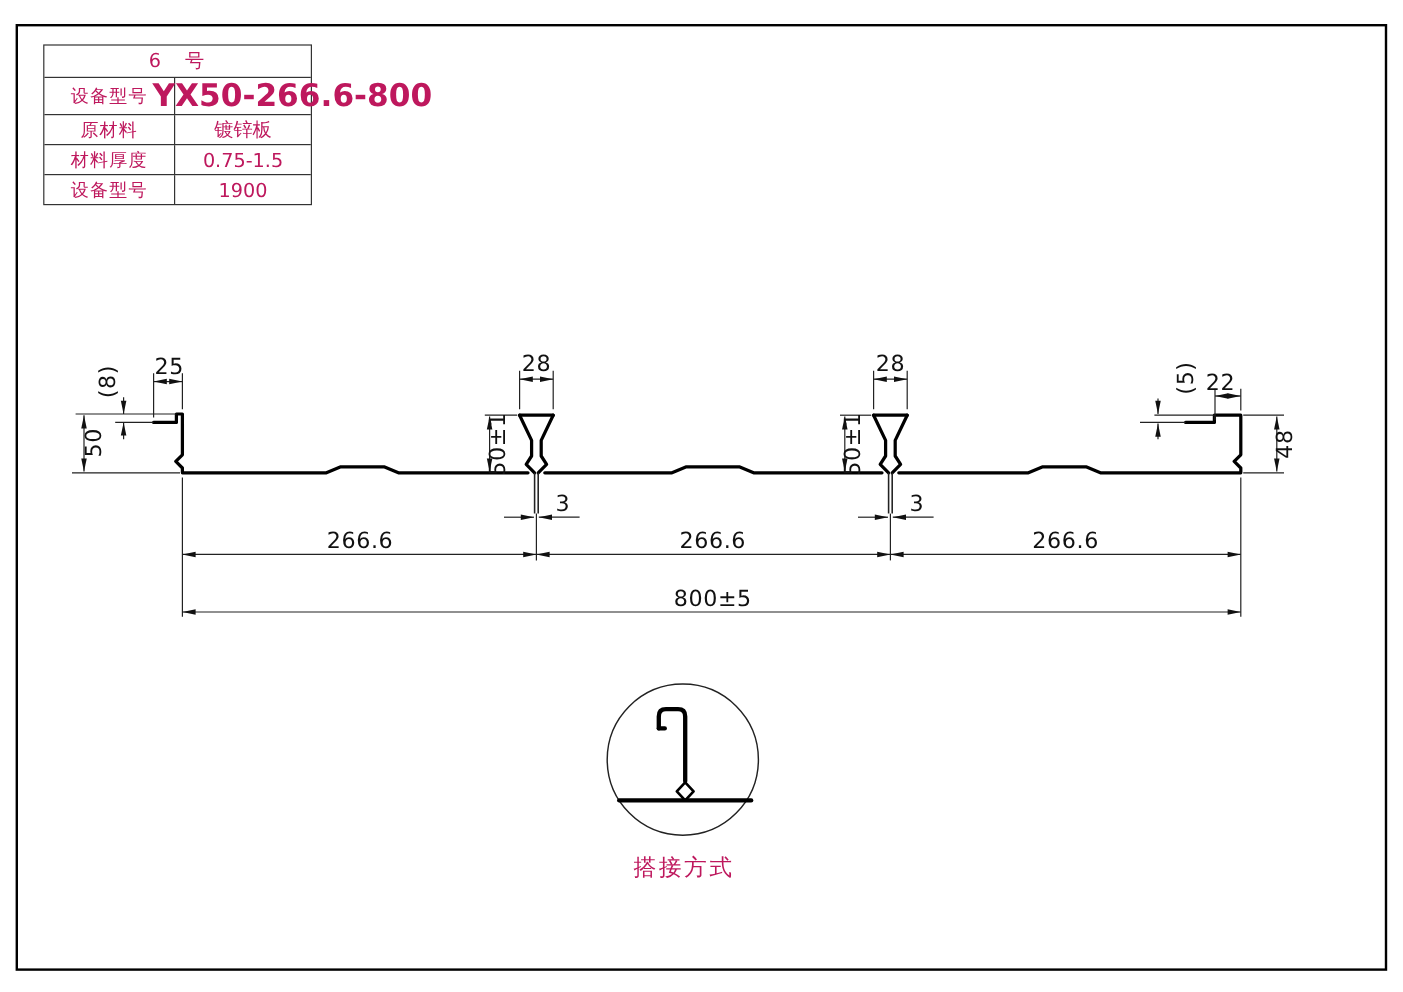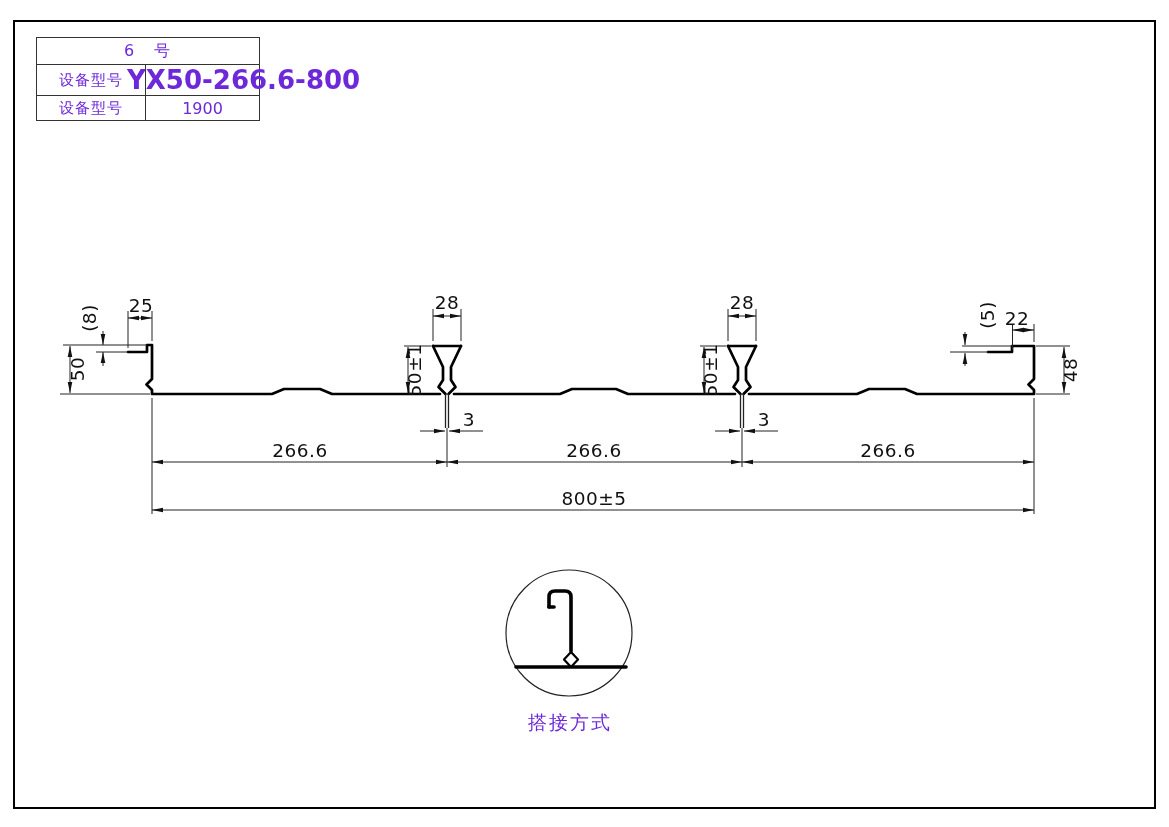--- a/index.html
+++ b/index.html
@@ -1,17 +1,17 @@
 <!DOCTYPE html>
 <html><head>
 <meta charset="utf-8">
 <style>
   html,body{margin:0;padding:0;background:#ffffff;}
   .page{position:relative;width:1169px;height:827px;background:#fff;overflow:hidden;
-        font-family:"DejaVu Sans","Liberation Sans",sans-serif;color:#6d28d9;}
+        font-family:"DejaVu Sans","Liberation Sans",sans-serif;color:#be185d;}
   .frame{position:absolute;left:13px;top:20px;width:1139px;height:785px;border:2px solid #000;}
   
   .spec-table{position:absolute;left:36px;top:37px;width:222px;border:1px solid #333;
               font-size:15px;background:#fff;z-index:3;}
   .t-row{position:relative;display:flex;align-items:center;border-top:1px solid #333;}
   .t-row:first-child{border-top:none;}
   .t-title{height:26px;justify-content:center;font-size:16px;letter-spacing:2px;}
   .t-row-model{height:30px;justify-content:flex-end;}
   .t-row-std{height:24px;}
   .t-label{width:108px;align-self:stretch;display:flex;align-items:center;justify-content:center;
@@ -40,20 +40,28 @@
   <div class="frame"></div>
 
   <div class="spec-table">
     <div class="t-row t-title">
       <span>6　号</span>
     </div>
     <div class="t-row t-row-model">
       <div class="t-label">设备型号</div>
       <div class="t-value"></div>
       <div class="t-model">YX50-266.6-800</div>
+    </div>
+    <div class="t-row t-row-std">
+      <div class="t-label">原材料</div>
+      <div class="t-value">镀锌板</div>
+    </div>
+    <div class="t-row t-row-std">
+      <div class="t-label">材料厚度</div>
+      <div class="t-value">0.75-1.5</div>
     </div>
     <div class="t-row t-row-std">
       <div class="t-label">设备型号</div>
       <div class="t-value">1900</div>
     </div>
   </div>
 
   <svg class="draw" width="1169" height="827" viewBox="0 0 1169 827">
     <defs>
       <marker id="arw" viewBox="0 0 12 6" refX="11.5" refY="3" markerWidth="12" markerHeight="6" orient="auto-start-reverse" markerUnits="userSpaceOnUse">

